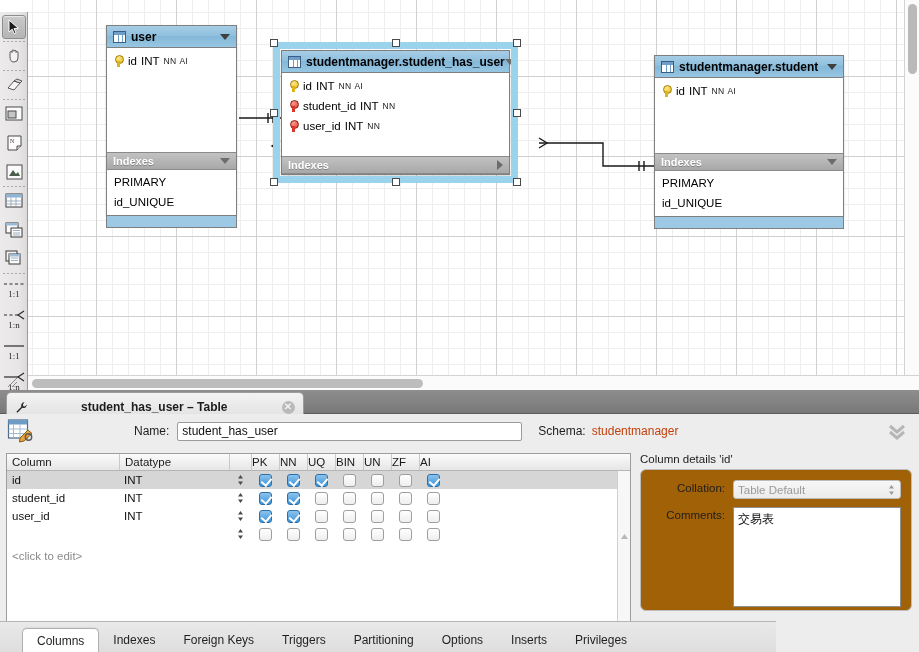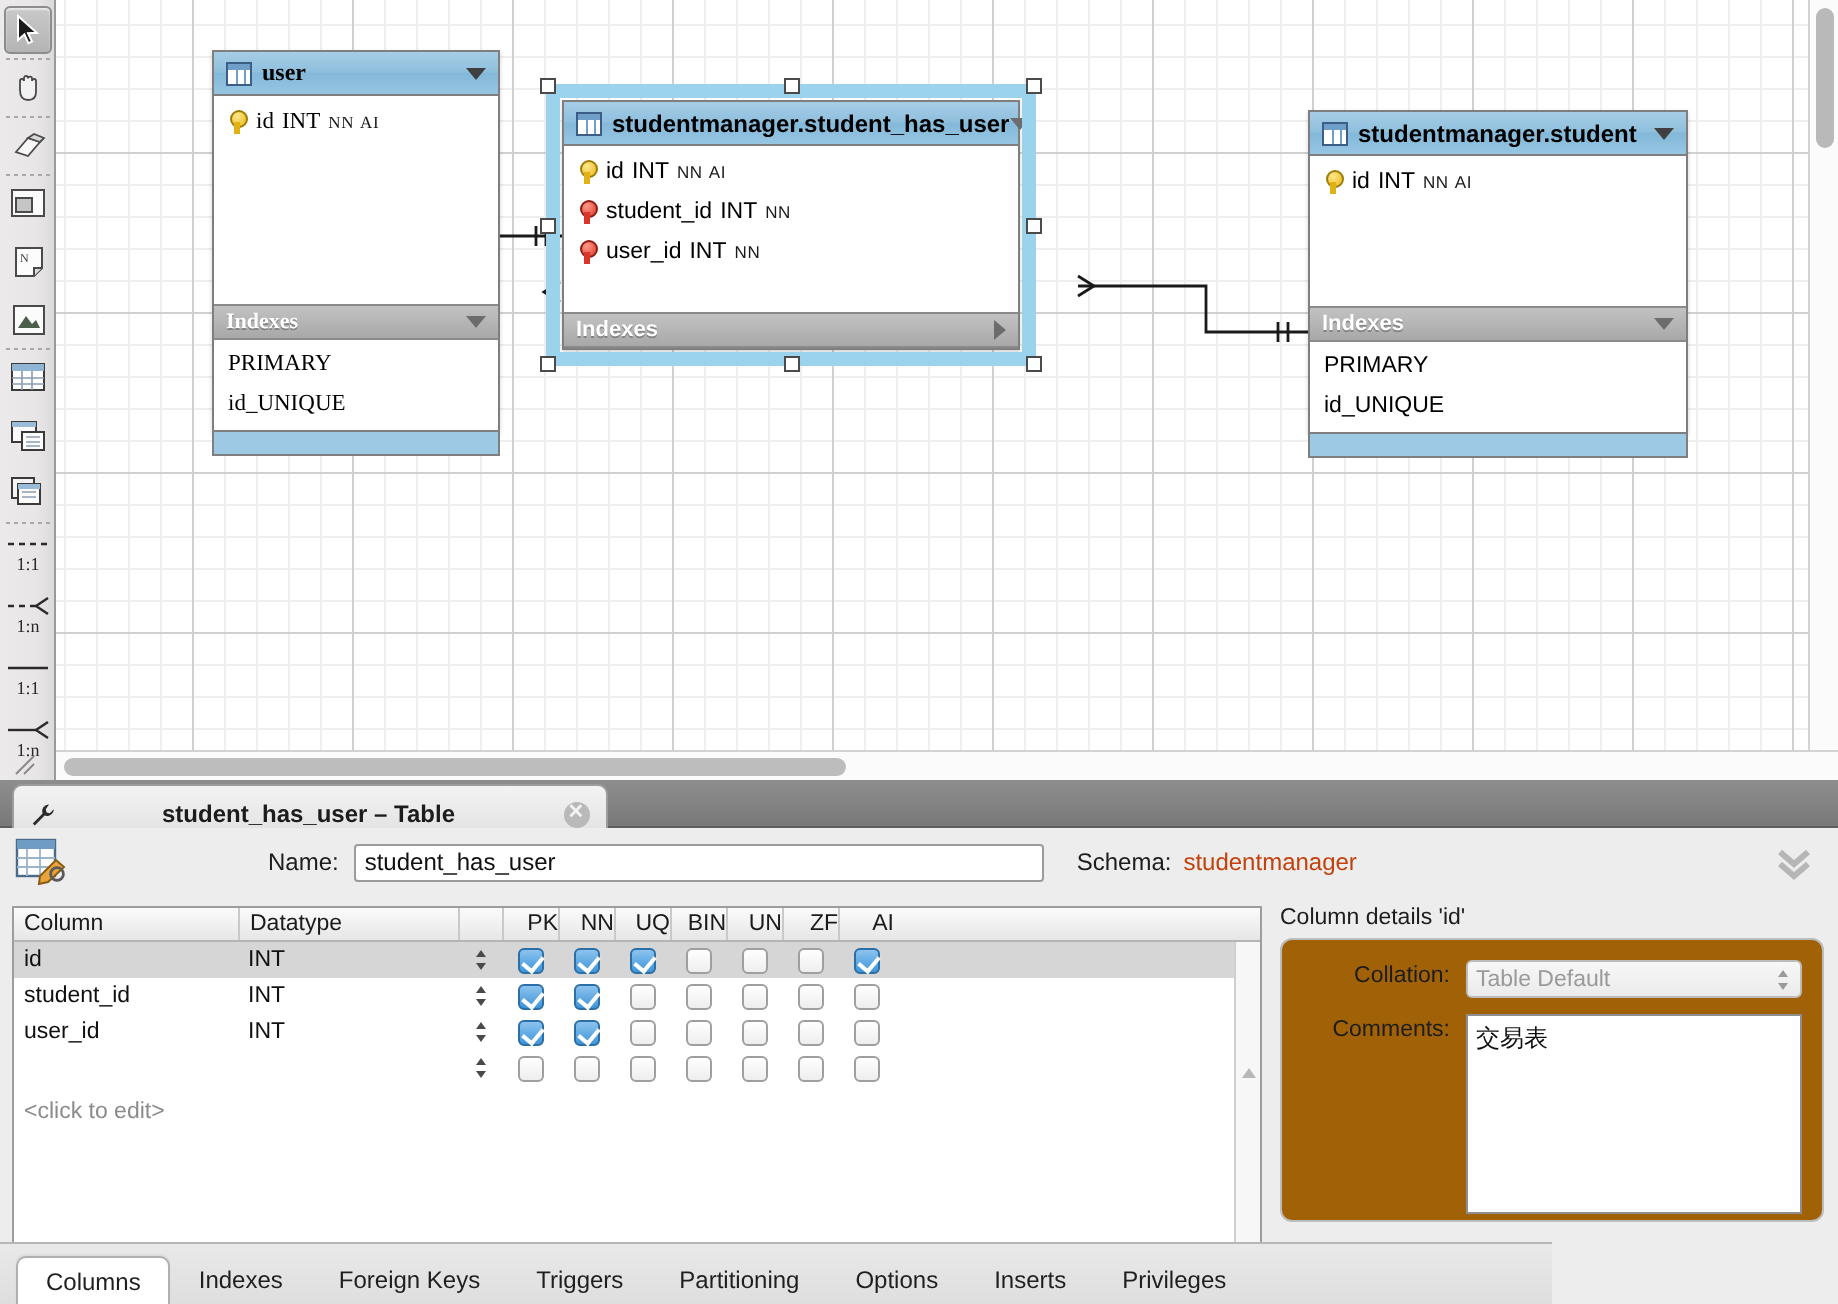--- a/index.html
+++ b/index.html
@@ -7,21 +7,21 @@
     width: 919px; height: 652px;
     font-family: "Liberation Sans", sans-serif;
     overflow: hidden;
     background: #ffffff;
     -webkit-font-smoothing: antialiased;
   }
   #app { position: relative; width: 919px; height: 652px; }
 
   
   #toolbar {
-    position: absolute; left: 0; top: 0; width: 28px; height: 390px;
+    position: absolute; left: 0; top: 12px; width: 28px; height: 390px;
     background: linear-gradient(to right, #eceaea 0%, #e7e5e5 70%, #dcdada 100%);
     border-right: 1px solid #9a9a9a;
   }
   .tool {
     position: relative; width: 28px; height: 29px;
     display: flex; align-items: center; justify-content: center;
   }
   .tool.sep-top::before {
     content: ""; position: absolute; top: 0; left: 3px; right: 3px; height: 1px;
     background: repeating-linear-gradient(to right, #a9a9a9 0 2px, transparent 2px 4px);
@@ -200,21 +200,21 @@
   #grid-head {
     display:flex; height:17px;
     background: linear-gradient(to bottom, #fbfbfb, #e6e6e6);
     border-bottom:1px solid #b5b5b5; font-size:11.5px; color:#1a1a1a;
   }
   #grid-head .gh { padding-left:5px; line-height:17px; border-left:1px solid #c9c9c9; }
   #grid-head .gh:first-child { border-left:none; }
   .c-col { width:112px; }
   .c-type { width:110px; }
   .c-stepper { width:22px; }
-  .c-flag { width:28px; text-align:right; padding-left:0 !important; }
+  .c-flag { width:28px; text-align:left; padding-left:0 !important; }
   .c-def { width:auto; flex:1; }
   .grow { display:flex; height:18px; font-size:11.5px; align-items:center; color:#101010; }
   .grow.sel { background:#d6d6d6; }
   .grow .cell { line-height:18px; }
   .grow .c-col { padding-left:5px; }
   .grow .c-type { padding-left:5px; }
   .ph { color:#8b8b8b;margin-top:44px; }
   .stepper { width:22px; display:flex; flex-direction:column; align-items:center; justify-content:center; }
   .cb-wrap { width:28px; display:flex; align-items:center; justify-content:center; }
   .cb {
@@ -257,21 +257,21 @@
     border:1px solid #8e8e8e; background:#ffffff;
     font-size:12px; color:#101010; padding:3px 4px;
     font-family:Liberation Serif, serif; resize:none;
   }
 
   
   #bottom-tabs {
     position:absolute; left:0; bottom:0; width:776px; height:31px;
     background: linear-gradient(to bottom, #e9e9e9, #dedede);
     border-top:1px solid #b6b6b6;
-    display:flex; align-items:flex-end; padding-left:8px;
+    display:flex; align-items:flex-end; padding-left:22px;
   }
   .btab {
     height:24px; padding:0 14px; line-height:24px; font-size:12px; color:#1f1f1f;
   }
   .btab.active {
     background:#ffffff; border:1px solid #b0b0b0; border-bottom:none;
     border-radius:5px 5px 0 0; font-weight:normal;
     box-shadow: 0 -1px 1px rgba(0,0,0,.05);
   }
 </style>
@@ -398,21 +398,21 @@
 
       <path d="M211 118 H257 V146 H253" stroke="#1a1a1a" stroke-width="1.4" fill="none"></path>
       <path d="M240 113 V123 M245 113 V123" stroke="#1a1a1a" stroke-width="1.4"></path>
       <path d="M252 141 L244 146 L252 151" stroke="#1a1a1a" stroke-width="1.4" fill="none"></path>
 
       <path d="M511 143 H575 V166 H628" stroke="#1a1a1a" stroke-width="1.4" fill="none"></path>
       <path d="M611 161 V171 M616 161 V171" stroke="#1a1a1a" stroke-width="1.4"></path>
       <path d="M511 138 L519 143 L511 148" stroke="#1a1a1a" stroke-width="1.4" fill="none"></path>
     </svg>
 
-    <div class="ertable" style="left:78px; top:25px; width:144px;font-family:Liberation Serif, serif;">
+    <div class="ertable" style="left:78px; top:25px; width:131px;">
       <div class="body">
         <div class="title">
           <span class="tbl-icon"></span>
           <span class="tname">user</span>
           <span class="caret-d"></span>
         </div>
         <div class="cols" style="height:104px;">
           <div class="col-row">
             <span class="key pk"></span>
             <span>id</span>

